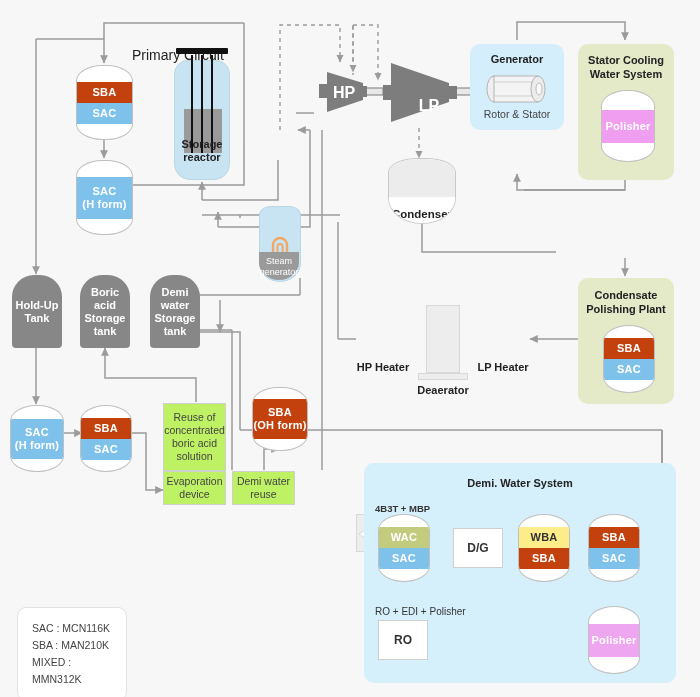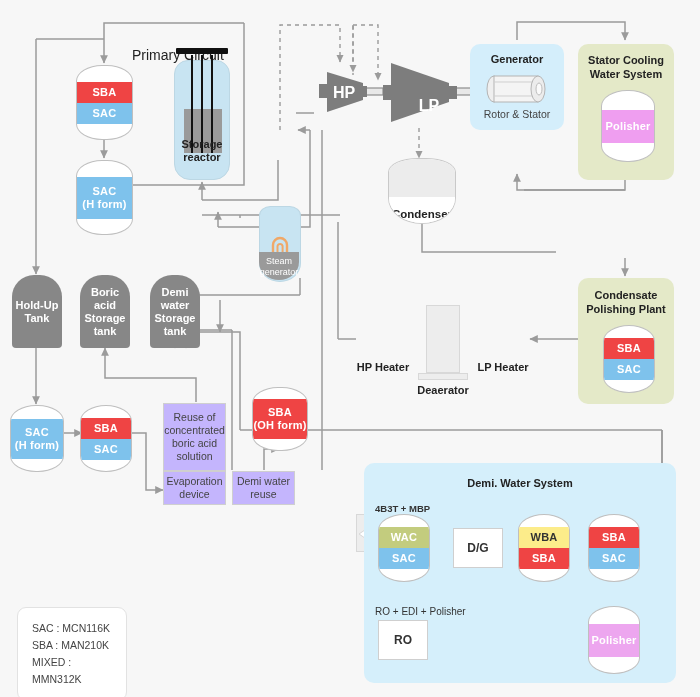--- a/index.html
+++ b/index.html
@@ -8,34 +8,34 @@
   #stage{position:absolute;left:0;top:0;width:700px;height:697px;}
   svg#wires{position:absolute;left:0;top:0;width:700px;height:697px;pointer-events:none;}
 
   .node{position:absolute;box-sizing:border-box;}
 
   
   .tank{background:#fff;border:1.4px solid #bfbfbf;border-radius:26px/16px;overflow:hidden;
         display:flex;flex-direction:column;justify-content:center;align-items:stretch;}
   .band{font-weight:bold;color:#fff;font-size:11px;line-height:1;text-align:center;
         padding:5px 0;letter-spacing:.2px;}
-  .band-sba{background:#ef4444;}
+  .band-sba{background:#c2410c;}
   .band-sac{background:#7ec2ec;}
   .band-wac{background:#c3cc7e;}
   .band-wba{background:#fcec8a;color:#333;}
   .band-pol{background:#ef9ef0;}
   .band-pol2{background:#eda6ef;}
   .tank .band + .band{border-top:0;}
 
   
   .silo{background:#878787;border-radius:22px 22px 4px 4px;display:flex;align-items:center;
         justify-content:center;color:#fff;font-weight:bold;font-size:11px;line-height:13px;text-align:center;}
 
   
-  .pbox{background:#c4b5fd;border:1.2px solid #cfcfcf;display:flex;align-items:center;
+  .pbox{background:#bef264;border:1.2px solid #cfcfcf;display:flex;align-items:center;
         justify-content:center;text-align:center;font-size:10.5px;line-height:13px;color:#444;padding:3px;}
   .wbox{background:#fff;border:1.2px solid #cfcfcf;display:flex;align-items:center;
         justify-content:center;text-align:center;font-size:12px;font-weight:bold;color:#333;}
 
   
   .panel{border-radius:10px;}
   .panel-green{background:#e4e9c8;}
   .panel-blue{background:#d4eefb;}
   .panel-cyan{background:#d5effb;}
   .panel-title{position:absolute;width:100%;text-align:center;font-weight:bold;font-size:11px;

